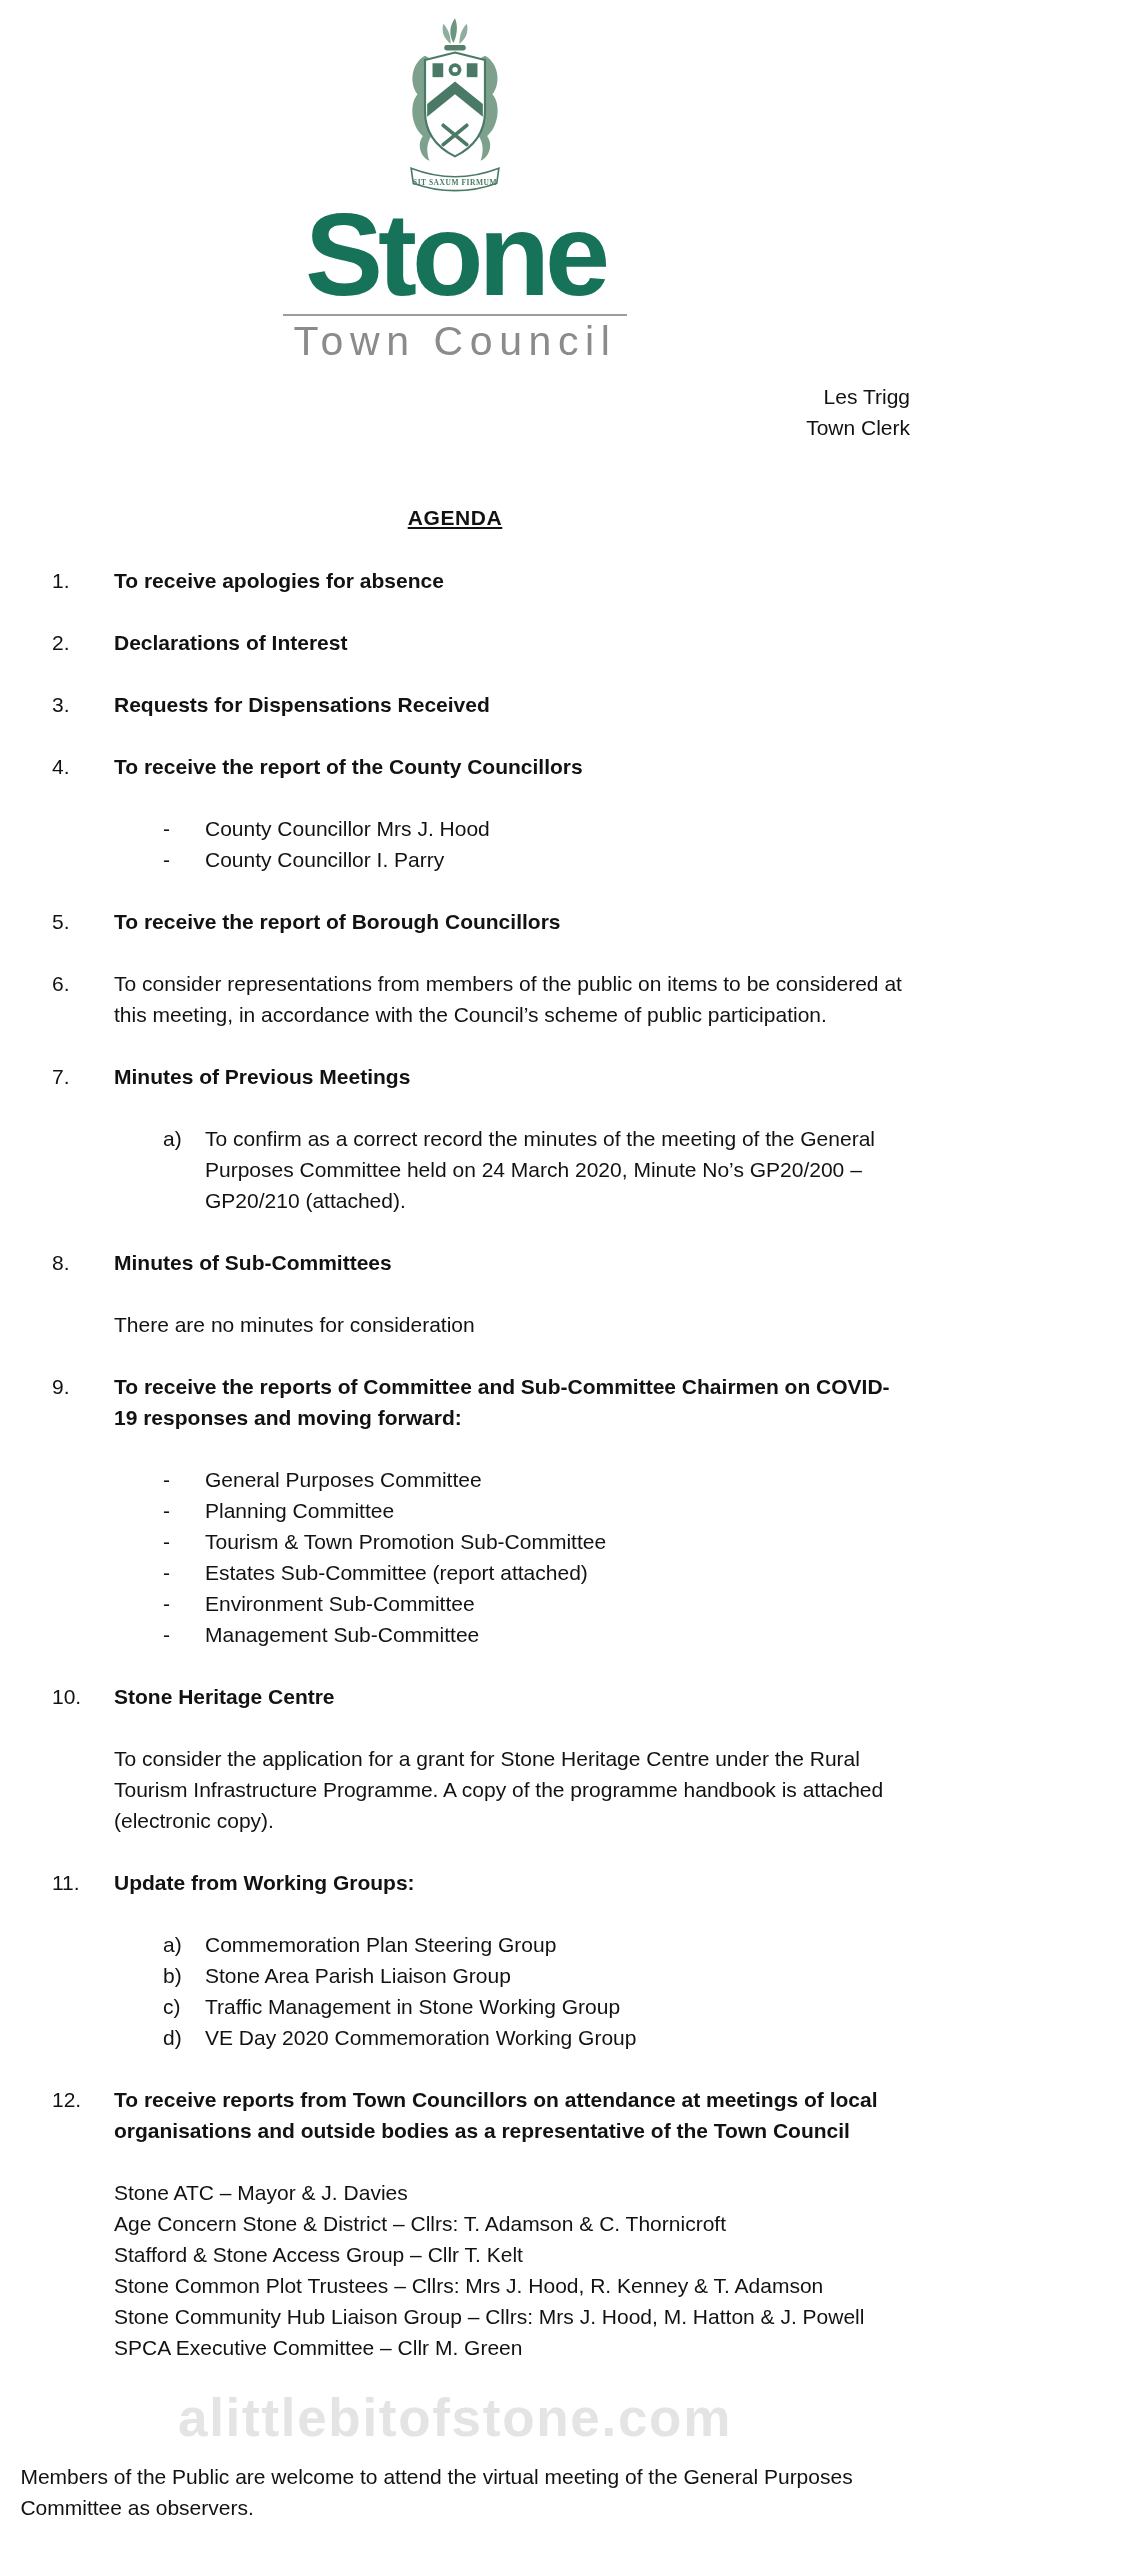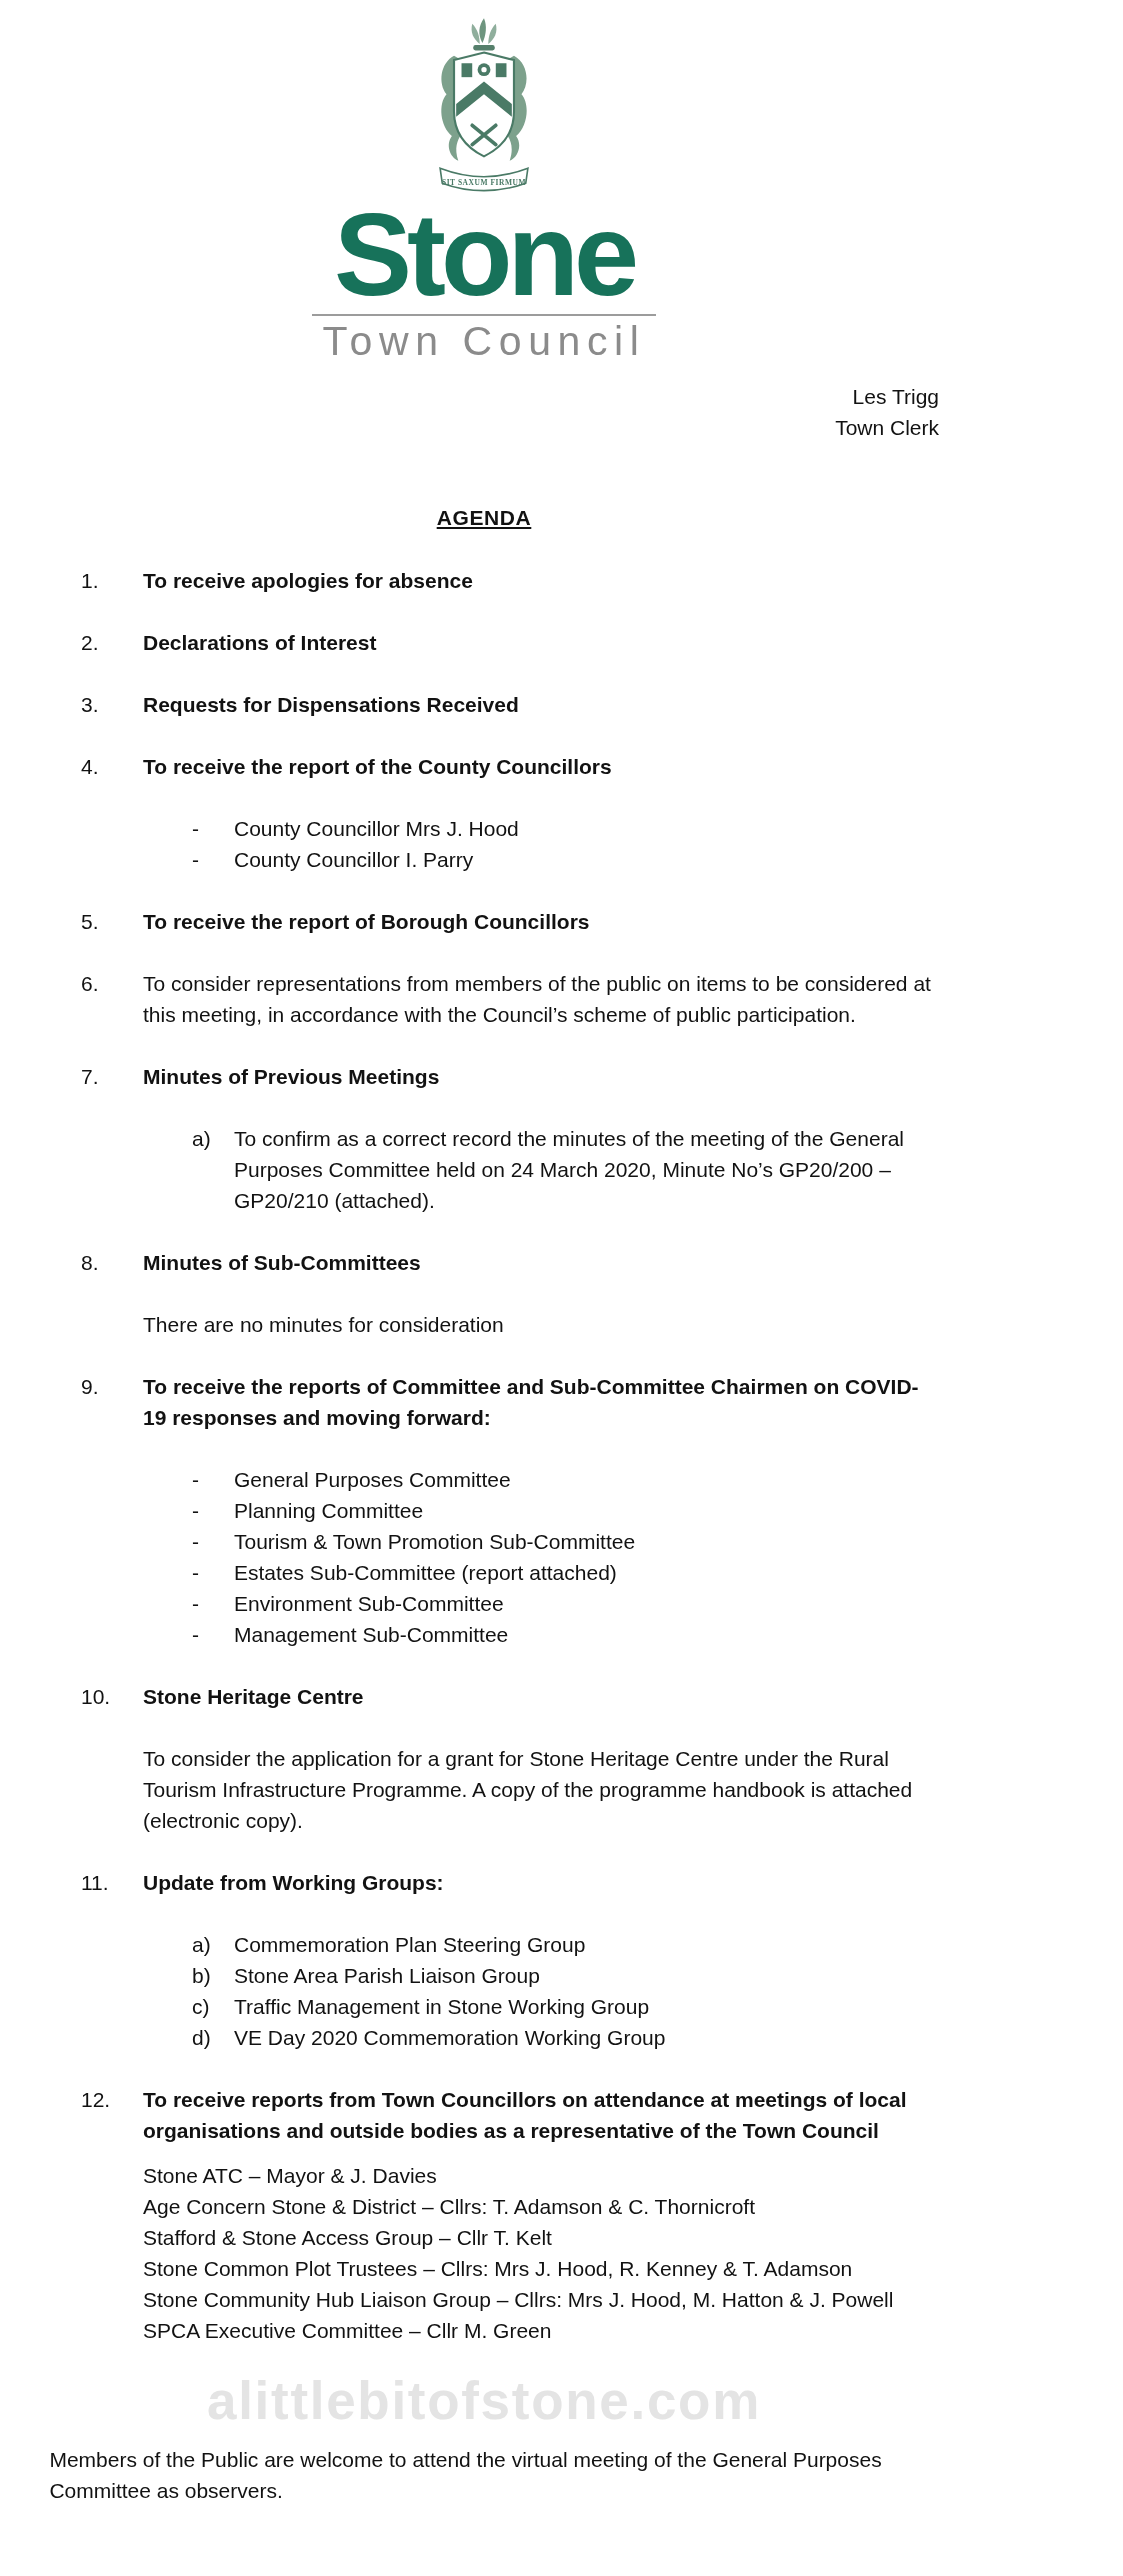--- a/index.html
+++ b/index.html
@@ -1,21 +1,21 @@
 <!DOCTYPE html>
 <html style="font-size:8.8px"><head>
 <meta charset="utf-8">
 <style>
   html, body { margin: 0; padding: 0; background: #ffffff; }
   body {
     width: 1124px; height: 2576px;
     font-family: "Liberation Sans", sans-serif;
     font-size: 21px; line-height: 31px; color: #121212;
   }
-  .page { position: relative; width: 910px; height: 2576px; overflow: hidden; background: #ffffff; padding-left: 29px; }
+  .page { position: relative; width: 910px; height: 2576px; overflow: hidden; background: #ffffff; }
 
   
   .header { text-align: center; padding-top: 14.3px; }
   .crest { display: block; margin: 0 auto; }
   .brand { width: 352px; margin: 3.3px auto 0; }
   .brand-name {
     font-weight: bold; color: #17725a;
     font-size: 117px; line-height: 109px; letter-spacing: -5px;
     text-align: center; white-space: nowrap;
   }
@@ -35,21 +35,21 @@
   .item { display: flex; padding-left: 52px; margin-top: 31px; }
   .num { flex: 0 0 62px; }
   .content { max-width: 958px; }
   .title { font-weight: bold; }
   .para { margin-top: 31px; }
   .para.attached { margin-top: 0; }
   .sublist { margin-top: 31px; }
   .subrow { display: flex; }
   .marker { flex: 0 0 42px; margin-left: 49px; }
   .subtext { flex: 1; }
-  .orglines { margin-top: 14px; }
+  .orglines { margin-top: 31px; }
 
   
   .watermark {
     margin-top: 26.4px; text-align: center;
     color: #e4e4e4; font-size: 53px; line-height: 55px;
     font-weight: bold; letter-spacing: 1.7px; white-space: nowrap;
   }
   .footer { margin: 16.5px 0 0 20.4px; max-width: 1024px; }
 </style>
 </head>

